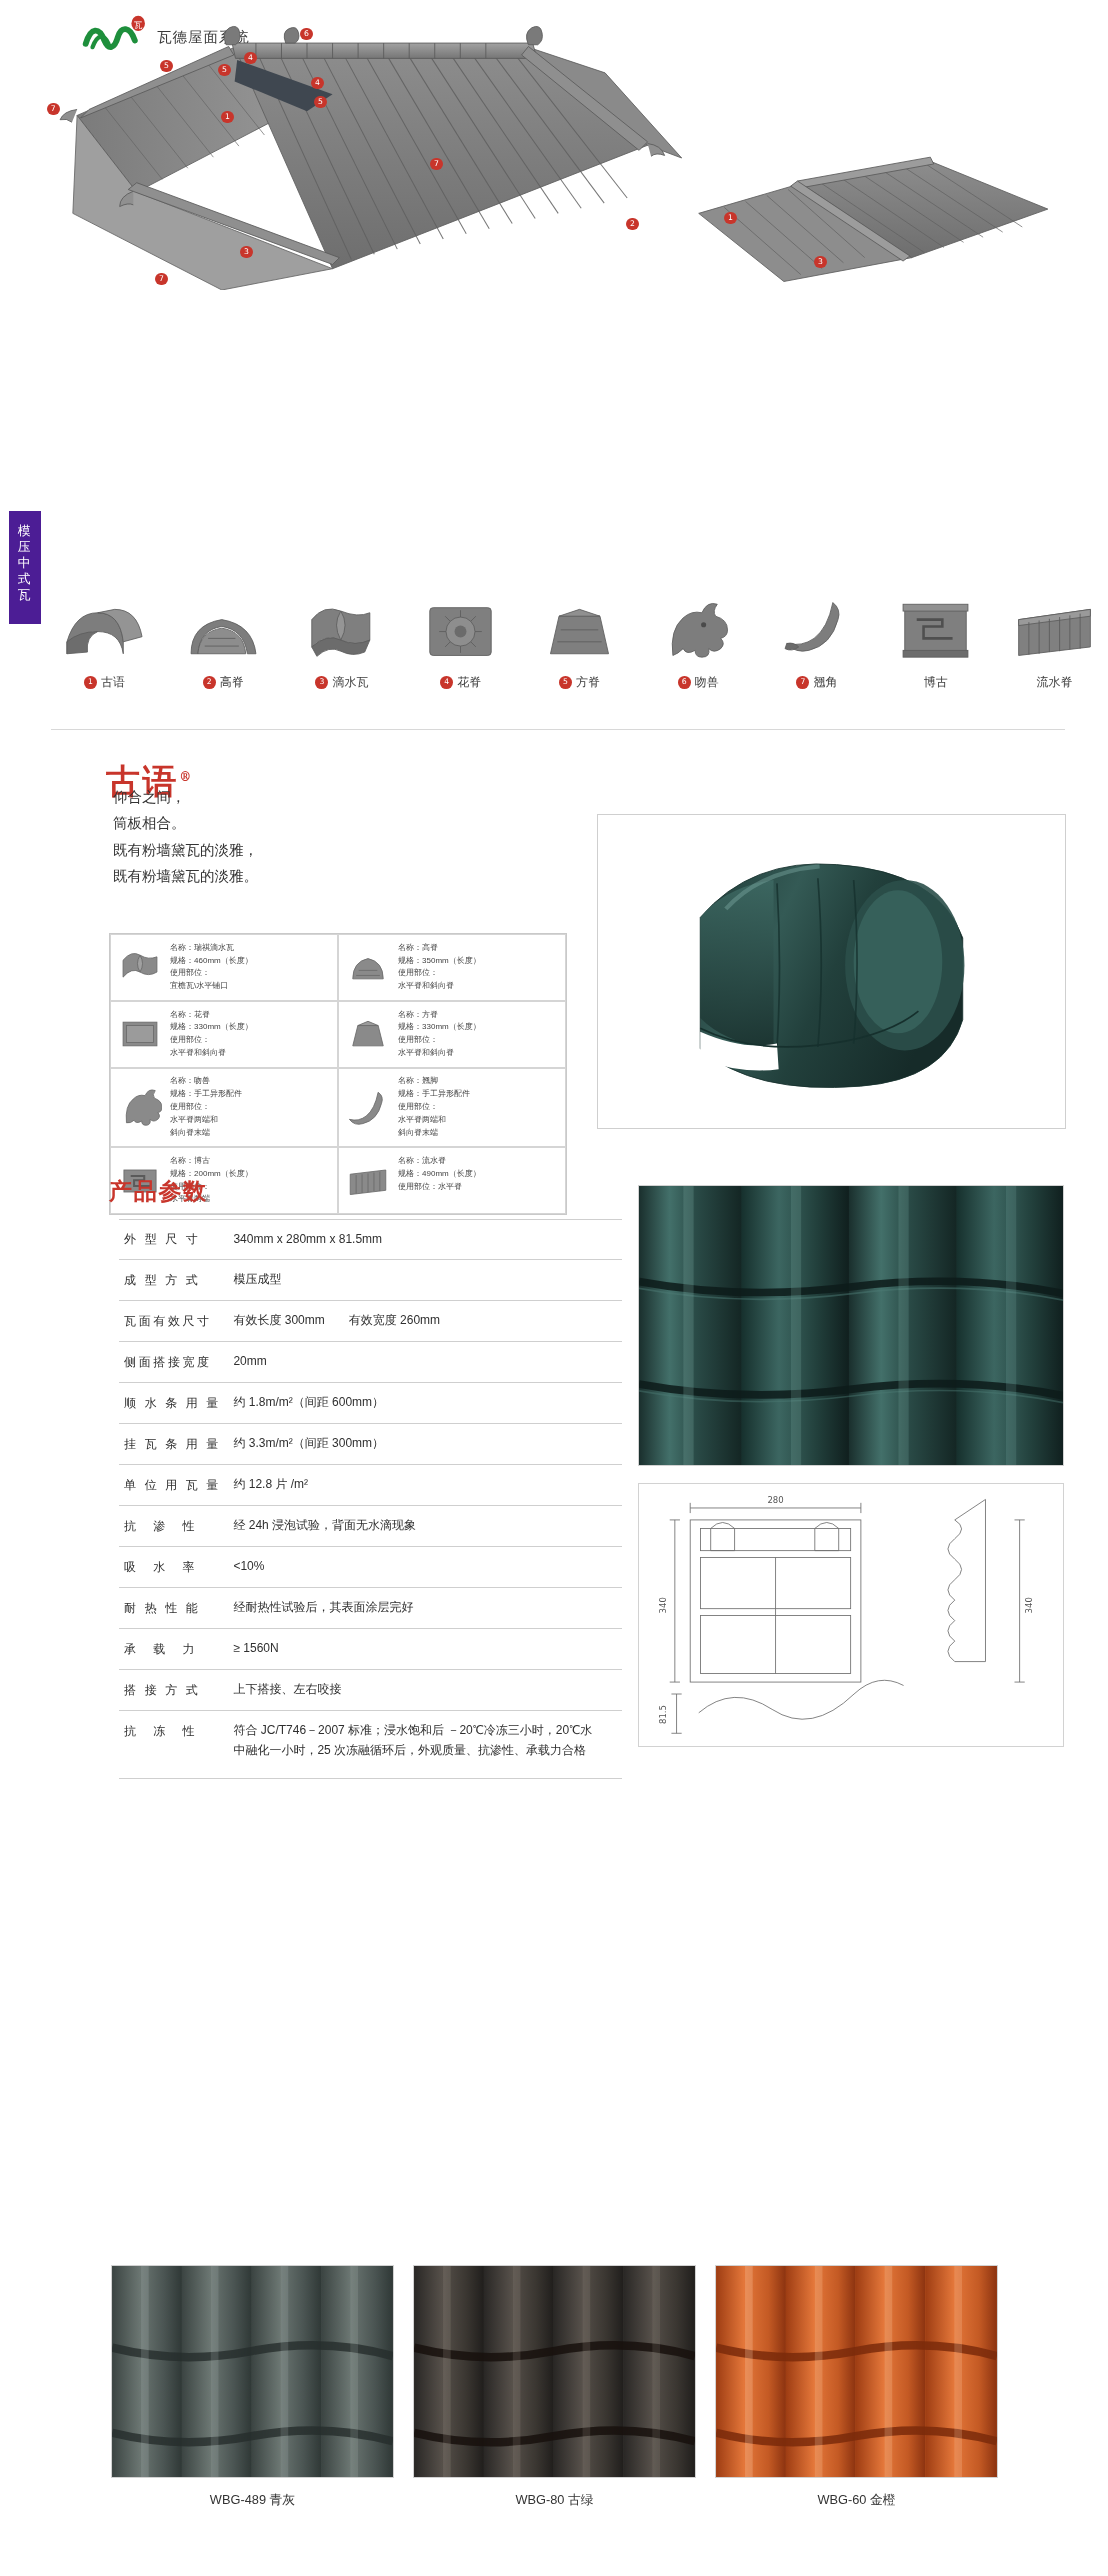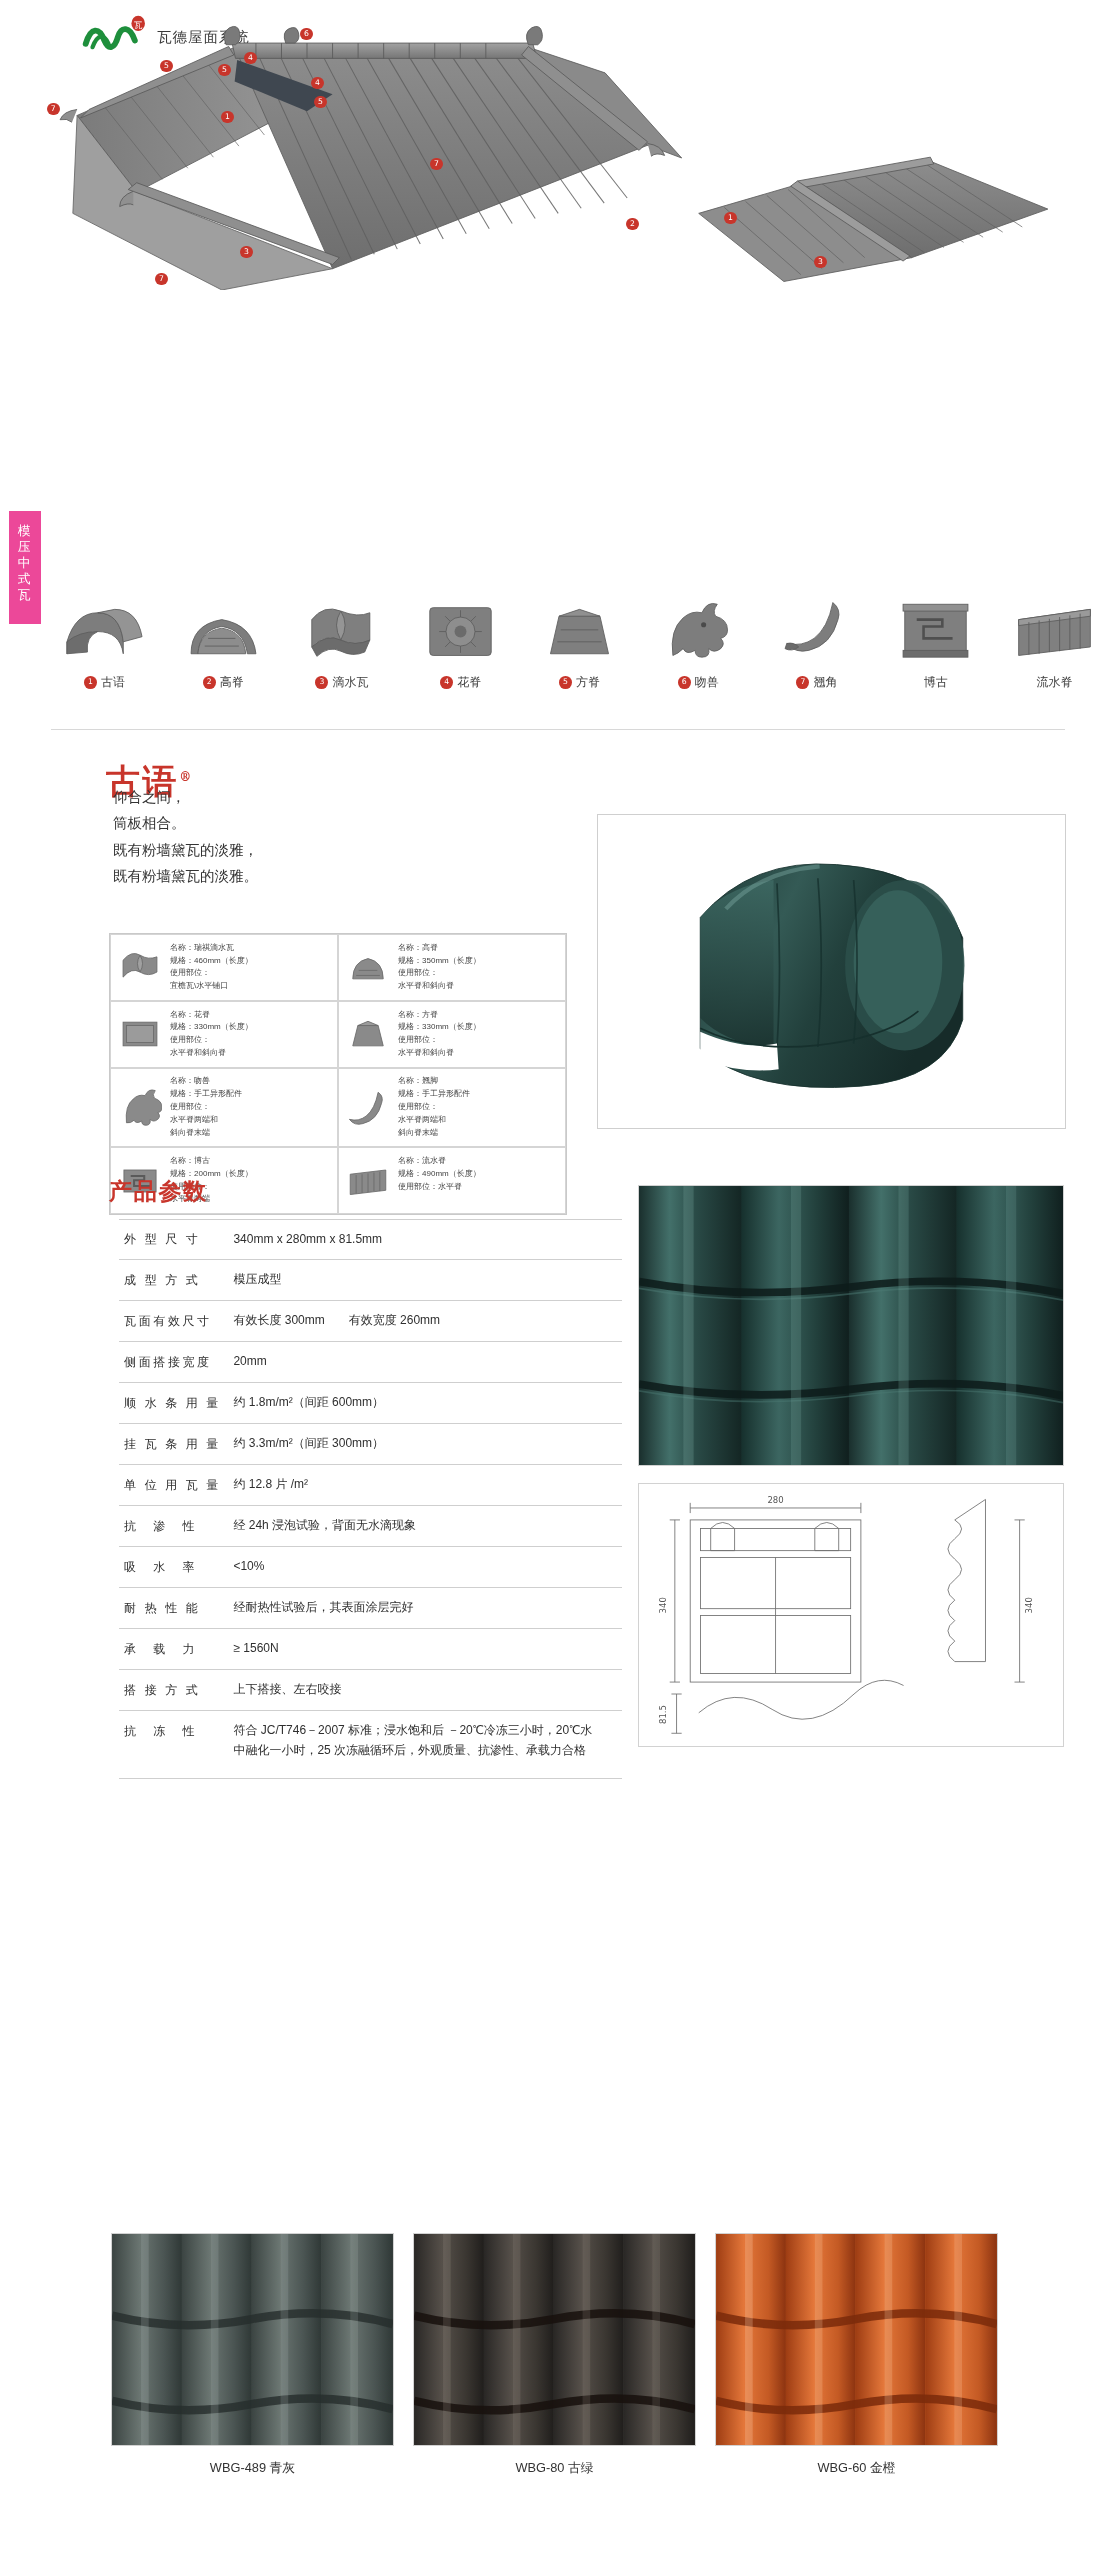--- a/index.html
+++ b/index.html
@@ -36,21 +36,21 @@
     width:12.8px; height:12.8px; border-radius:50%;
     background:#c8352b; color:#fff;
     font-size:7.7px; line-height:12.8px; text-align:center;
     font-family:"DejaVu Sans", sans-serif;
   }
 
   
   .side-tab {
     position:absolute; left:8.5px; top:511px;
     width:32px; height:113px;
-    background:#ec4899;
+    background:#4c1d95;
     color:#fff; font-size:12.8px; line-height:16px;
     text-align:center; padding:12px 6.8px;
     letter-spacing:0.9px;
   }
 
   
   .parts-row {
     position:absolute; left:51px; top:563px; width:1057px; height:128px;
     display:flex; justify-content:space-between; align-items:flex-end;
   }
@@ -138,21 +138,21 @@
   .photo-r2 {
     position:absolute; left:638px; top:1483px; width:426px; height:264px;
     border:0.9px solid #d2d2d2; overflow:hidden; background:#fff;
   }
 
   
   .swatches {
     position:absolute; left:111px; top:2233px; width:887px; height:281px;
     display:flex; gap:19px;
   }
-  .swatch { width:283px; }
+  .swatch { width:283px;margin-top:32px; }
   .swatch-img { width:283px; height:213px; border:0.9px solid #d2d2d2; overflow:hidden; }
   .swatch-cap {
     margin-top:13.6px; text-align:center; font-size:12.8px; color:#333;
   }
 </style>
 </head>
 <body>
 
 <div class="page">
 

